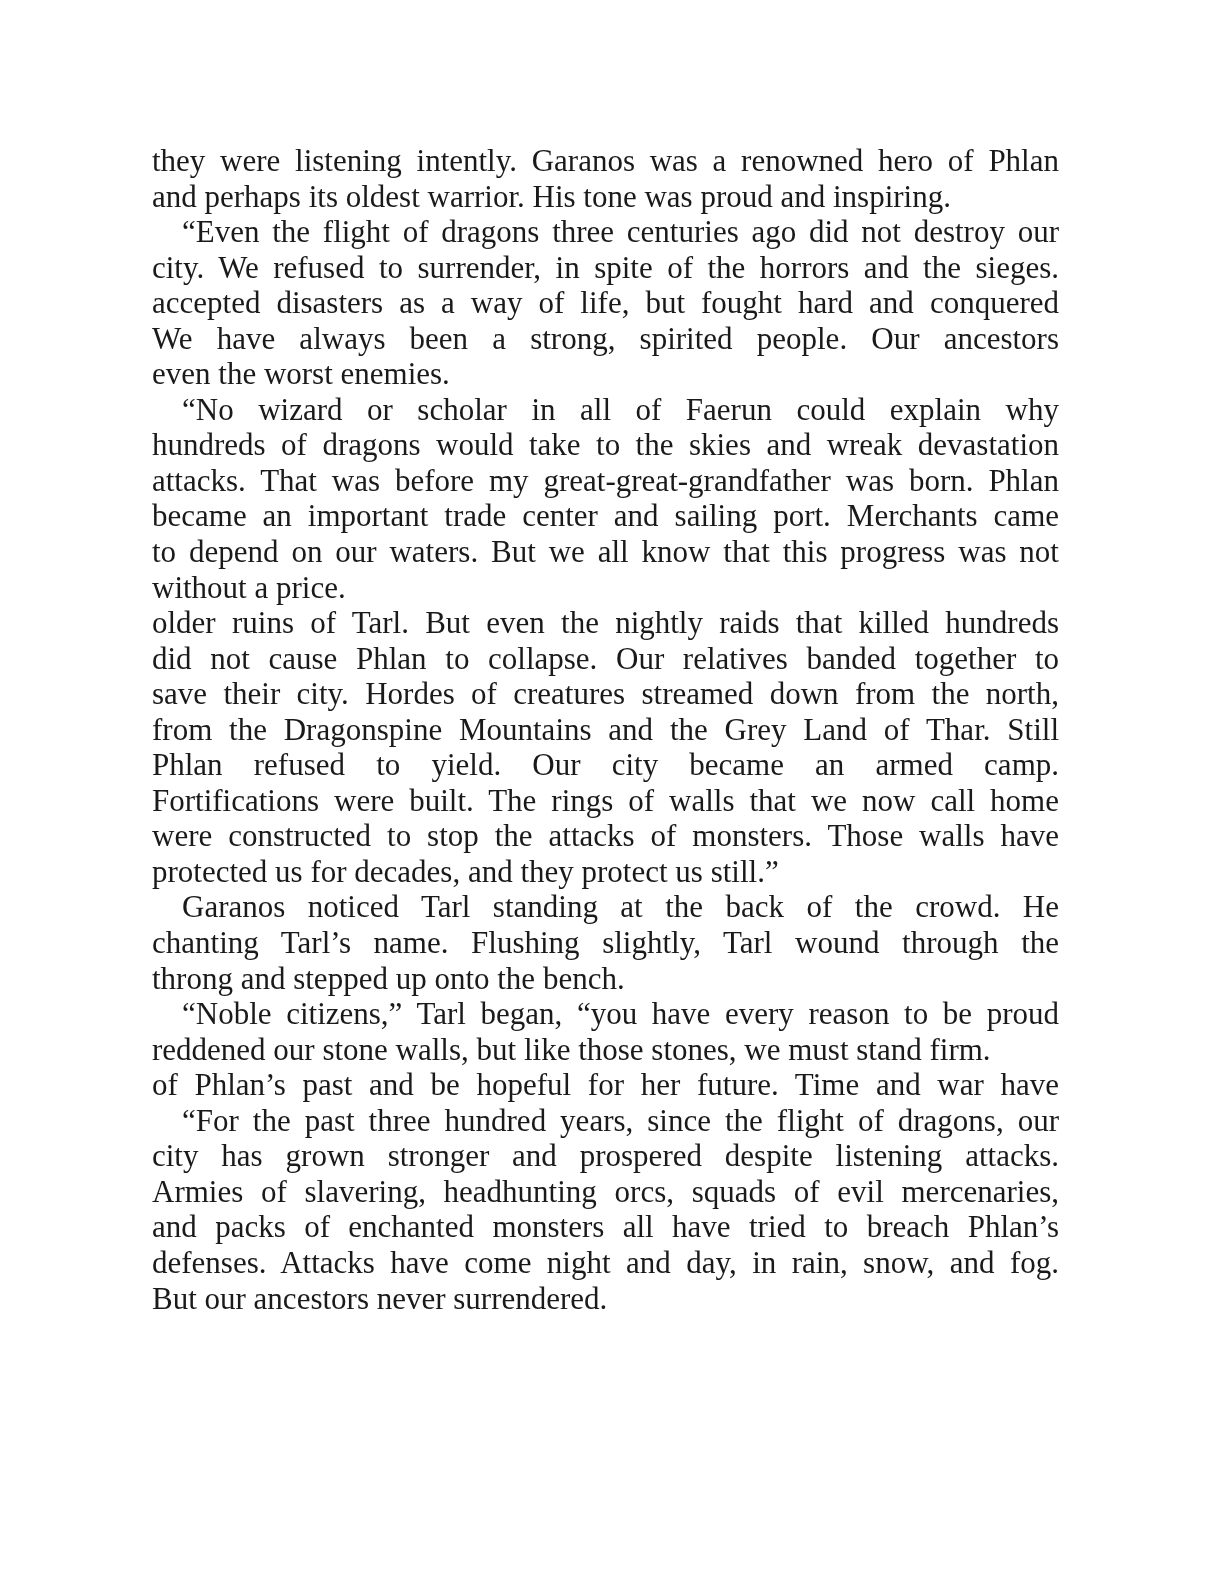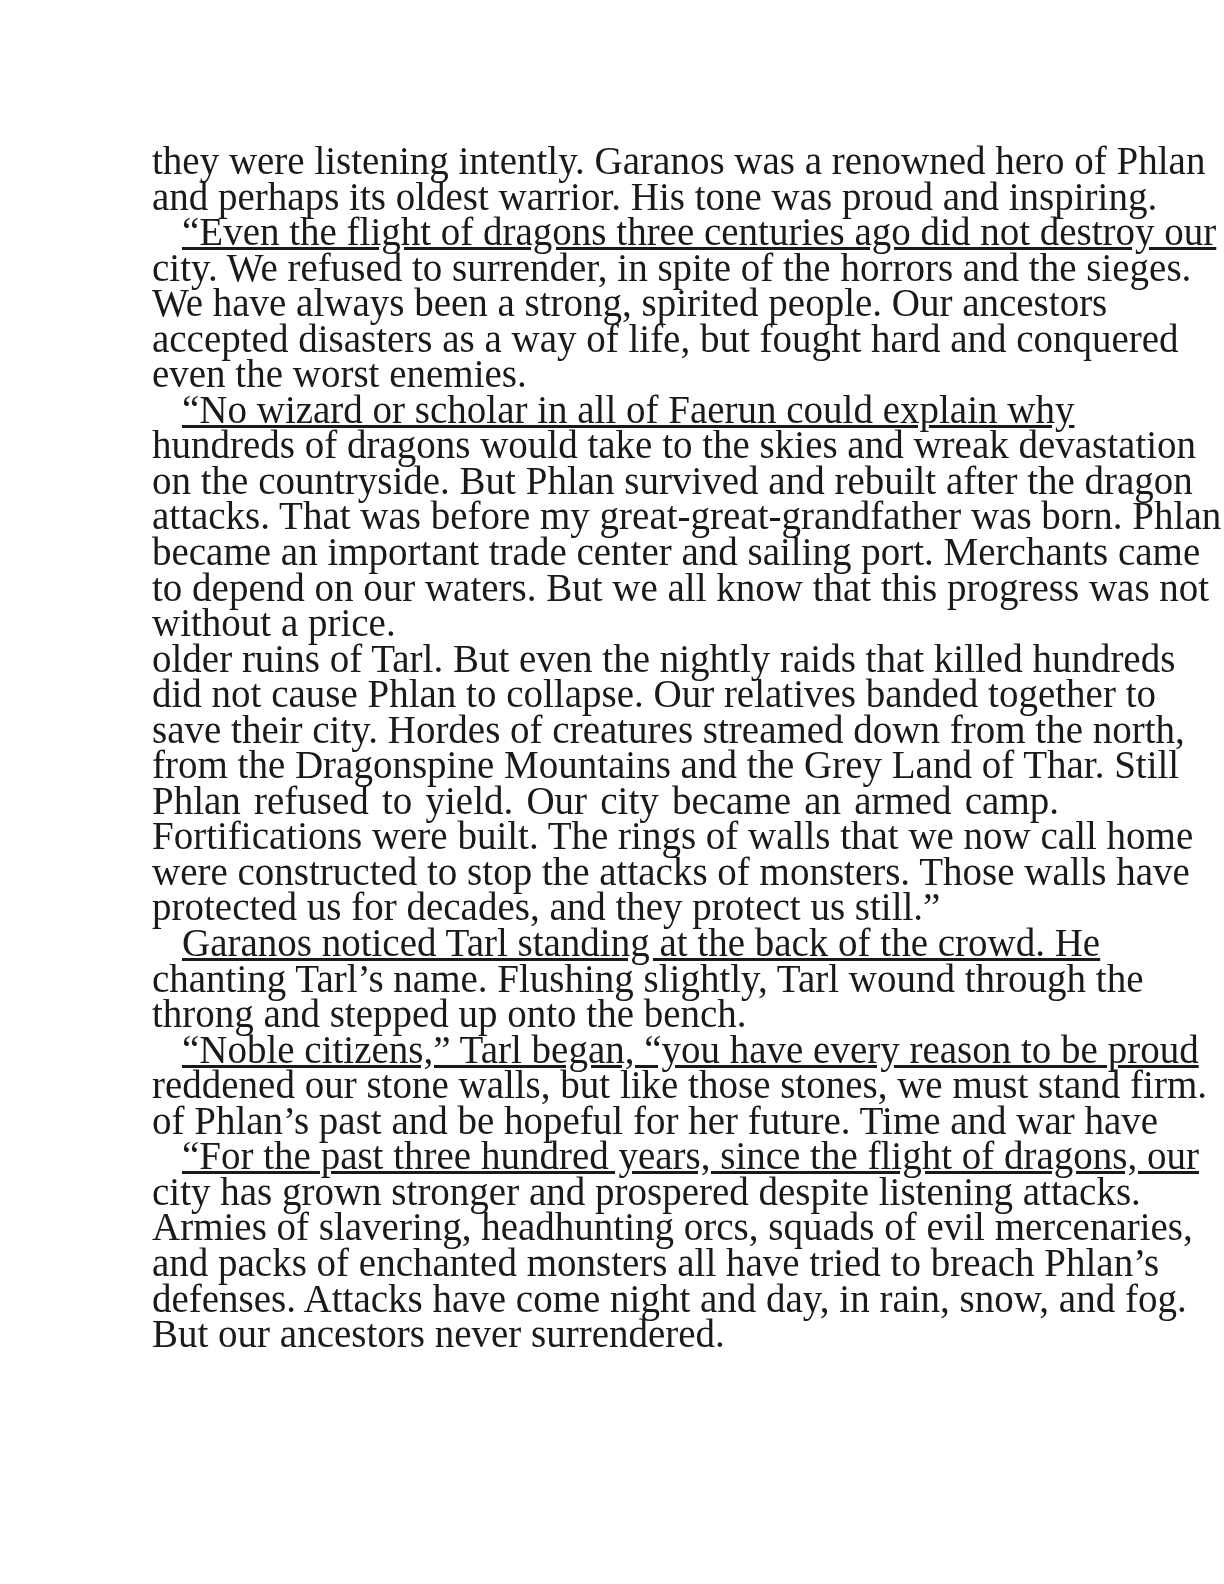--- a/index.html
+++ b/index.html
@@ -3,57 +3,56 @@
   <meta charset="utf-8">
   <style>
     html, body { margin: 0; padding: 0; background: #ffffff; }
     body { width: 1224px; height: 1584px; position: relative; overflow: hidden; }
     .page {
       position: absolute;
       left: 152px;
       top: 143px;
       width: 907px;
       font-family: "Liberation Serif", "DejaVu Serif", serif;
-      font-size: 39px;
+      font-size: 31px;
       line-height: 35.55px;
       color: #1a1a1a;
     }
     .line {
       display: block;
       height: 35.55px;
       white-space: nowrap;
       text-align: justify;
       text-align-last: justify;
       overflow: visible;
     }
     .line.last { text-align-last: left; }
-    .line.indent { padding-left: 30px; text-decoration: underline; }
+    .line.indent { padding-left: 30px; }
   </style>
 </head>
 <body>
 
 <div class="page">
 
   <div>
     <span class="line">they were listening intently. Garanos was a renowned hero of Phlan</span>
     <span class="line last">and perhaps its oldest warrior. His tone was proud and inspiring.</span>
   </div>
 
   <div>
     <span class="line indent">“Even the flight of dragons three centuries ago did not destroy our</span>
     <span class="line">city. We refused to surrender, in spite of the horrors and the sieges.</span>
+    <span class="line">accepted disasters as a way of life, but fought hard and conquered</span>
     <span class="line">We have always been a strong, spirited people. Our ancestors</span>
-    <span class="line">accepted disasters as a way of life, but fought hard and conquered</span>
     <span class="line last">even the worst enemies.</span>
   </div>
 
   <div>
     <span class="line indent">“No wizard or scholar in all of Faerun could explain why</span>
     <span class="line">hundreds of dragons would take to the skies and wreak devastation</span>
-    <span class="line">on the countryside. But Phlan survived and rebuilt after the dragon</span>
     <span class="line">attacks. That was before my great-great-grandfather was born. Phlan</span>
     <span class="line">became an important trade center and sailing port. Merchants came</span>
     <span class="line">to depend on our waters. But we all know that this progress was not</span>
     <span class="line last">without a price.</span>
   </div>
 
   <div>
     <span class="line">older ruins of Tarl. But even the nightly raids that killed hundreds</span>
     <span class="line">did not cause Phlan to collapse. Our relatives banded together to</span>
     <span class="line">save their city. Hordes of creatures streamed down from the north,</span>

